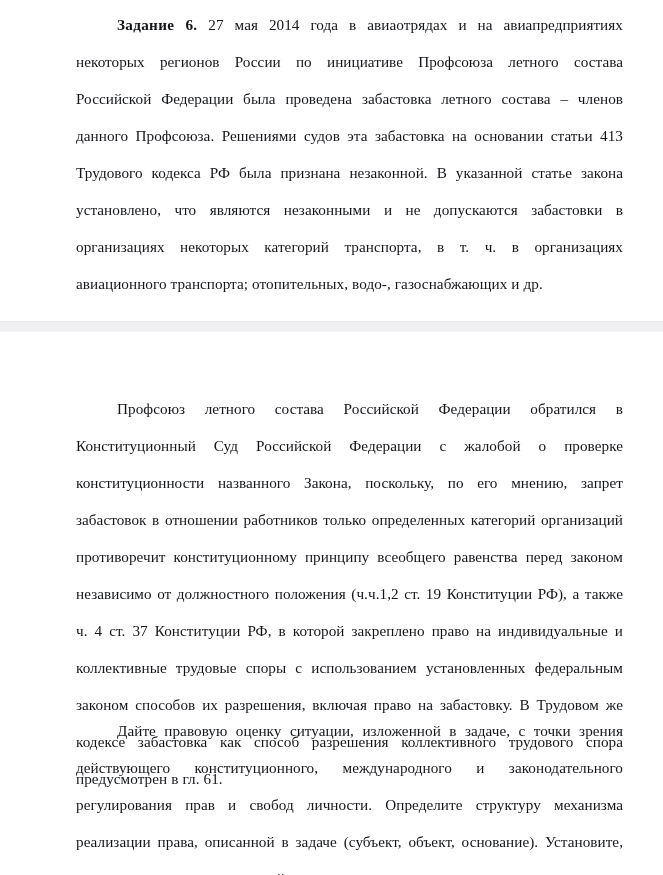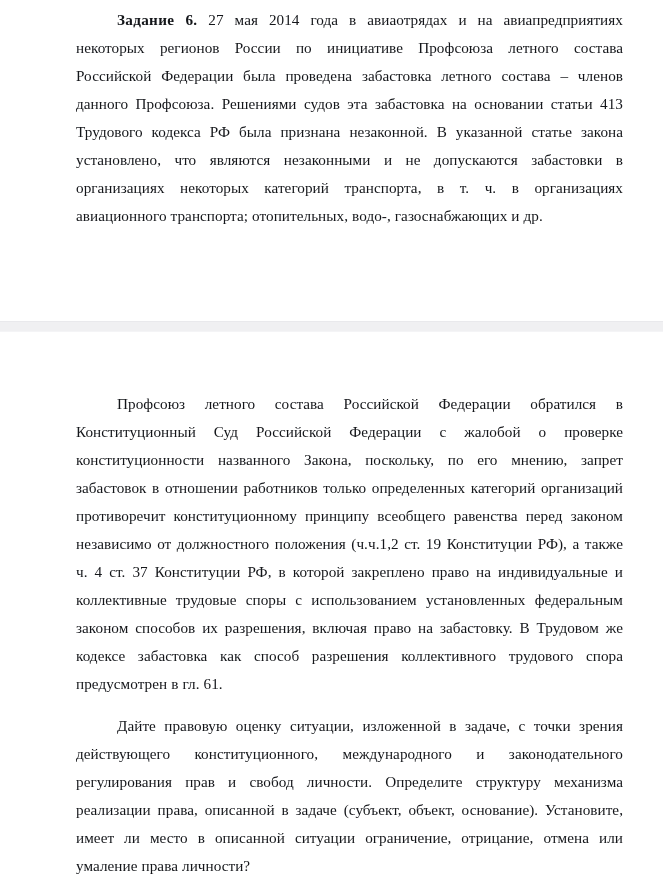--- a/index.html
+++ b/index.html
@@ -29,21 +29,21 @@
   
   .doc-block {
     position: absolute;
     left: 76px;
     width: 547px;
   }
 
   .para {
     margin: 0;
     font-size: 15.2px;
-    line-height: 28px;
+    line-height: 37px;
     text-align: justify;
     text-justify: inter-word;
     text-indent: 41px;
     letter-spacing: 0.05px;
     word-spacing: 0.2px;
     color: #14161a;
     -webkit-font-smoothing: antialiased;
   }
 
   .para b,

